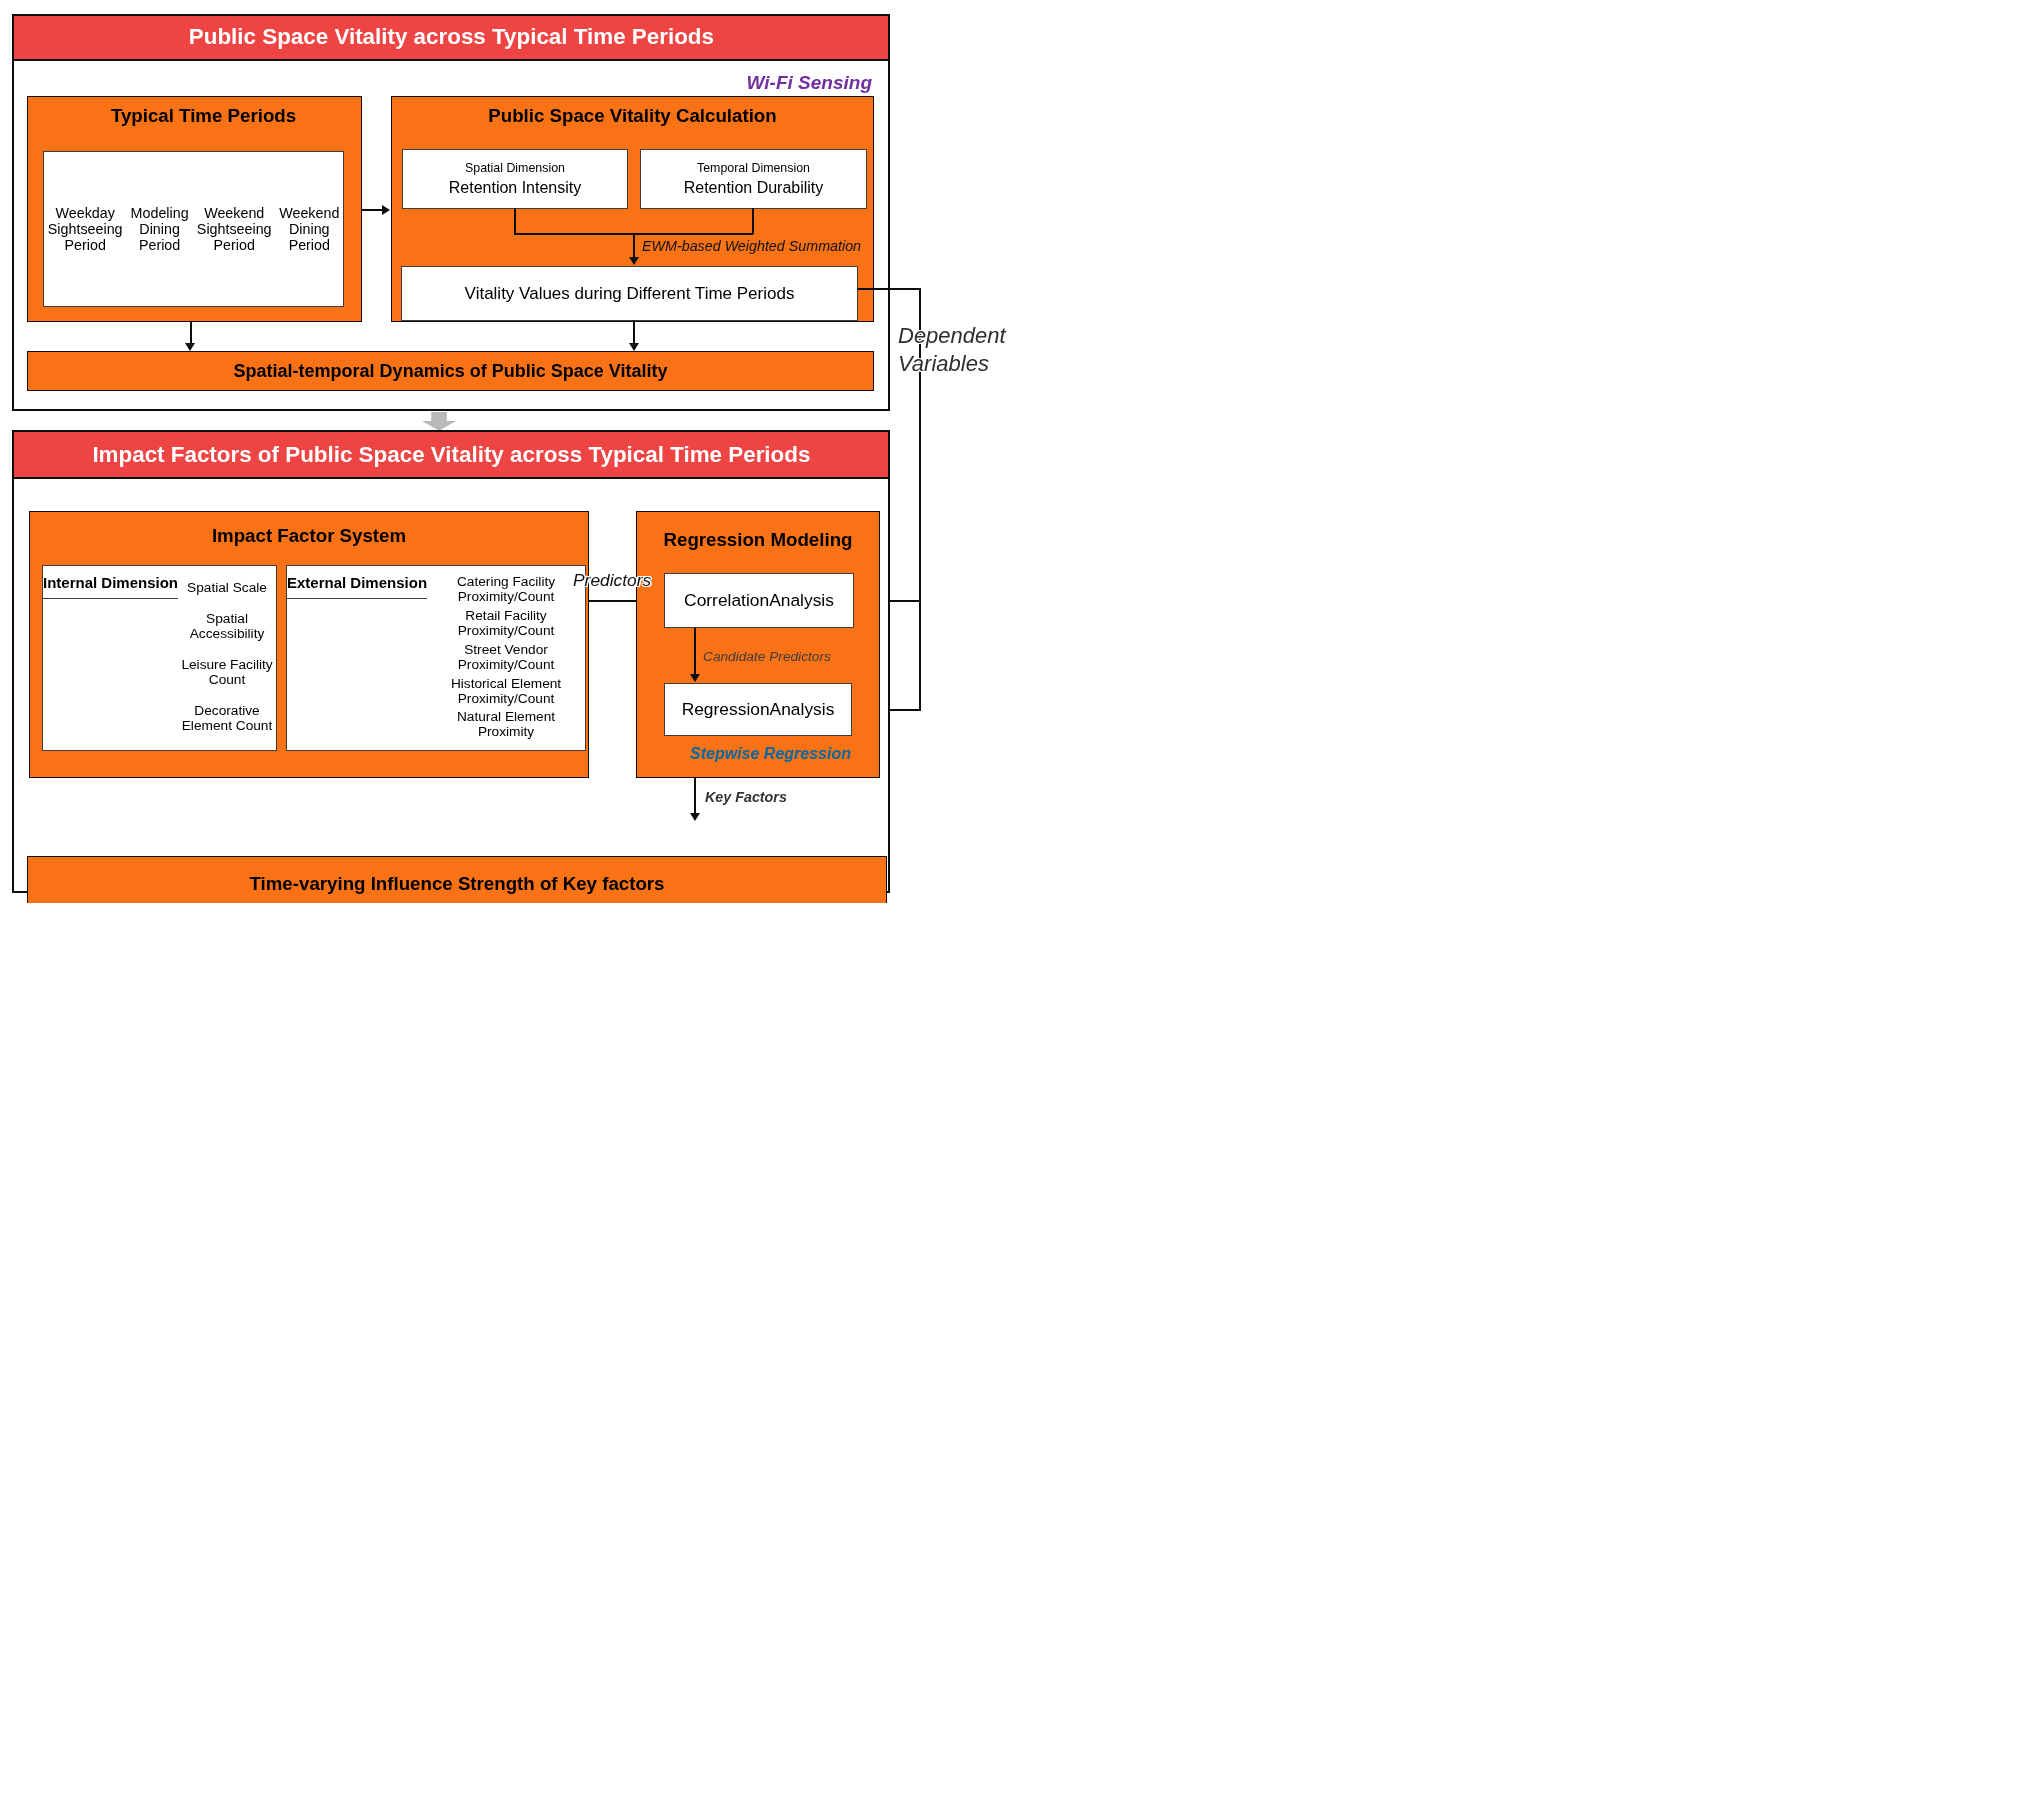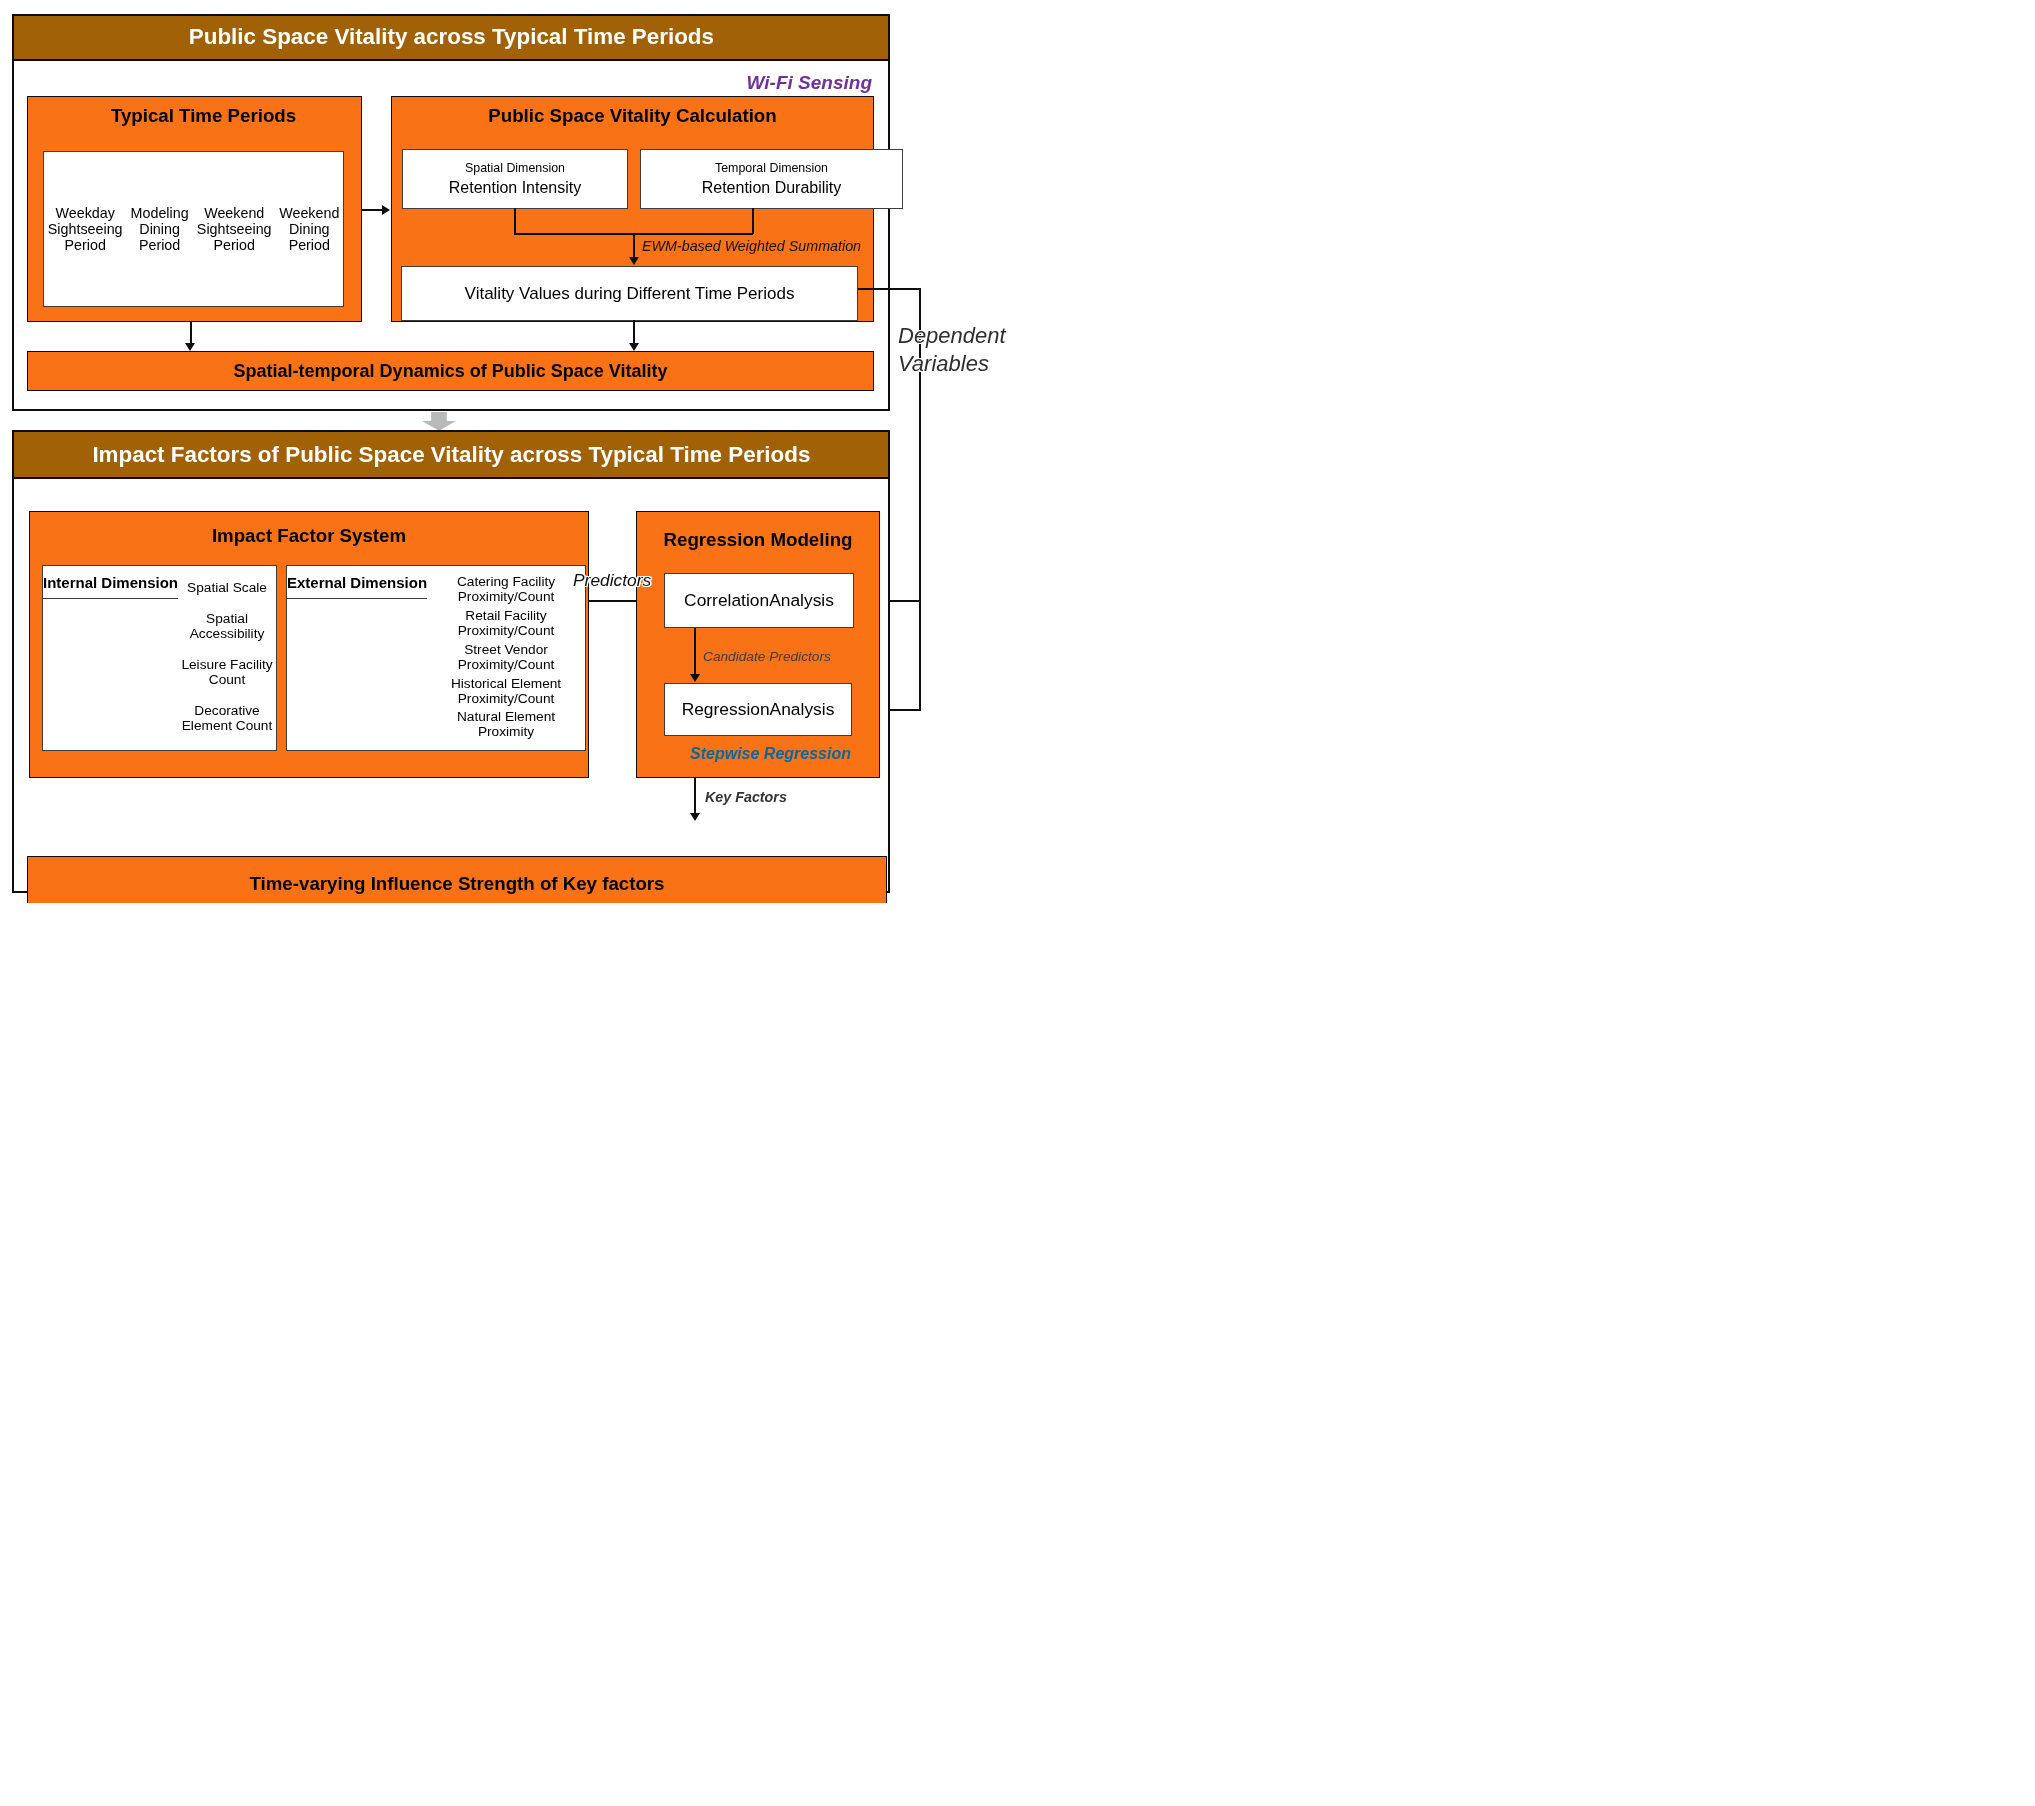--- a/index.html
+++ b/index.html
@@ -1,20 +1,20 @@
 <!DOCTYPE html>
 <html style="font-size:10px"><head>
 <meta charset="utf-8">
 <style>
   html,body{margin:0;padding:0;background:#ffffff;}
   body{font-family:"Liberation Sans",sans-serif;color:#000;}
   .canvas{position:relative;width:1018px;height:903px;background:#fff;overflow:hidden;}
   .abs{position:absolute;box-sizing:border-box;}
   .outer{border:2.5px solid #0d0d0d;background:#fff;}
-  .hdr{background:#a16207;border:2.5px solid #0d0d0d;display:flex;align-items:center;justify-content:center;}
+  .hdr{background:#ef4444;border:2.5px solid #0d0d0d;display:flex;align-items:center;justify-content:center;}
   .hdr span{color:#fff;font-weight:bold;font-size:22.4px;white-space:nowrap;}
   .panel{background:#f97316;border:1.9px solid #0d0d0d;}
   .wbox{background:#fff;border:1.2px solid #3d3d3d;}
   .line{background:#0d0d0d;}
   .ah{width:0;height:0;}
   .ah.right{border-left:8.7px solid #0d0d0d;border-top:5px solid transparent;border-bottom:5px solid transparent;}
   .ah.left{border-right:8.7px solid #0d0d0d;border-top:5px solid transparent;border-bottom:5px solid transparent;}
   .ah.down{border-top:8.7px solid #0d0d0d;border-left:5px solid transparent;border-right:5px solid transparent;}
   .ttl{font-weight:bold;text-align:center;white-space:nowrap;}
   .center{display:flex;align-items:center;justify-content:center;text-align:center;}
@@ -52,21 +52,21 @@
   <div class="abs line" style="left:362px;top:209px;width:21px;height:1.9px"></div>
   <div class="abs ah right" style="left:382px;top:205px"></div>
 
   <div class="abs panel" style="left:391px;top:96px;width:483px;height:226px"></div>
   <div class="abs ttl" style="left:391px;top:105px;width:483px;font-size:18.7px">Public Space Vitality Calculation</div>
 
   <div class="abs wbox subbox" style="left:402px;top:149px;width:226px;height:60px">
     <div class="dim">Spatial Dimension</div>
     <div class="met">Retention Intensity</div>
   </div>
-  <div class="abs wbox subbox" style="left:640px;top:149px;width:263px;height:60px">
+  <div class="abs wbox subbox" style="left:640px;top:149px;width:227px;height:60px">
     <div class="dim">Temporal Dimension</div>
     <div class="met">Retention Durability</div>
   </div>
 
   <div class="abs line" style="left:514px;top:208px;width:1.9px;height:26px"></div>
   <div class="abs line" style="left:752px;top:208px;width:1.9px;height:26px"></div>
   <div class="abs line" style="left:514px;top:233px;width:239px;height:1.9px"></div>
   <div class="abs line" style="left:633px;top:233px;width:1.9px;height:25px"></div>
   <div class="abs ah down" style="left:629px;top:257px"></div>
   <div class="abs anno" style="left:642px;top:238px;font-size:14.3px;color:#111">EWM-based Weighted Summation</div>

